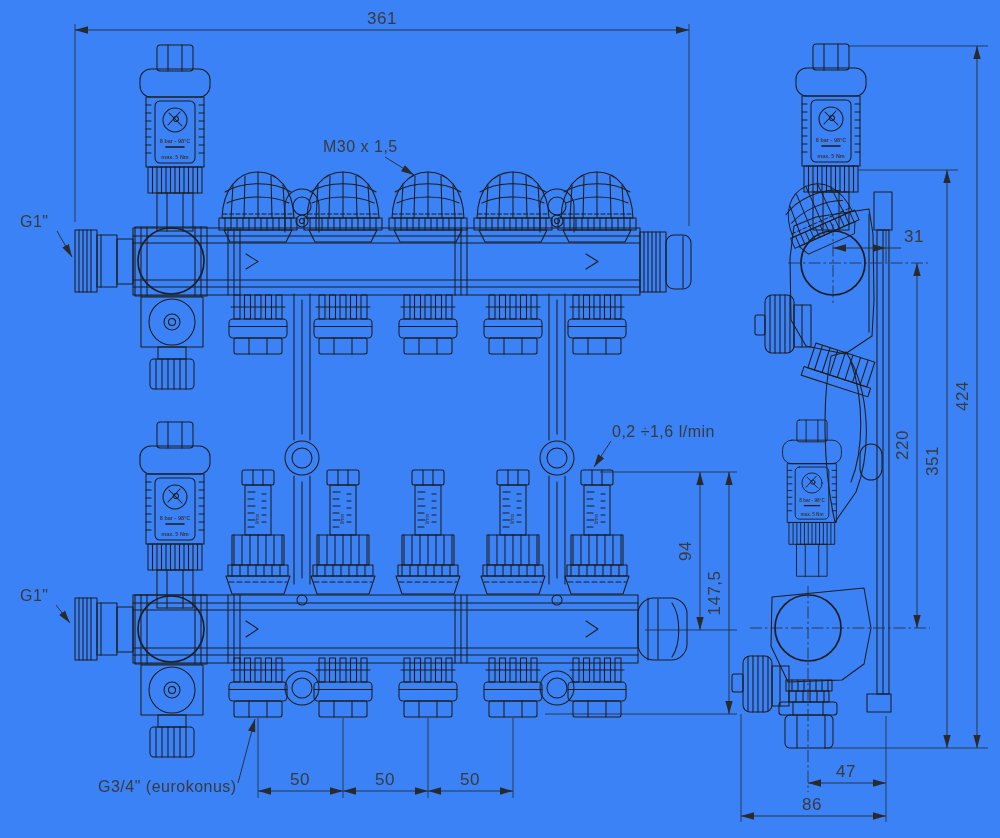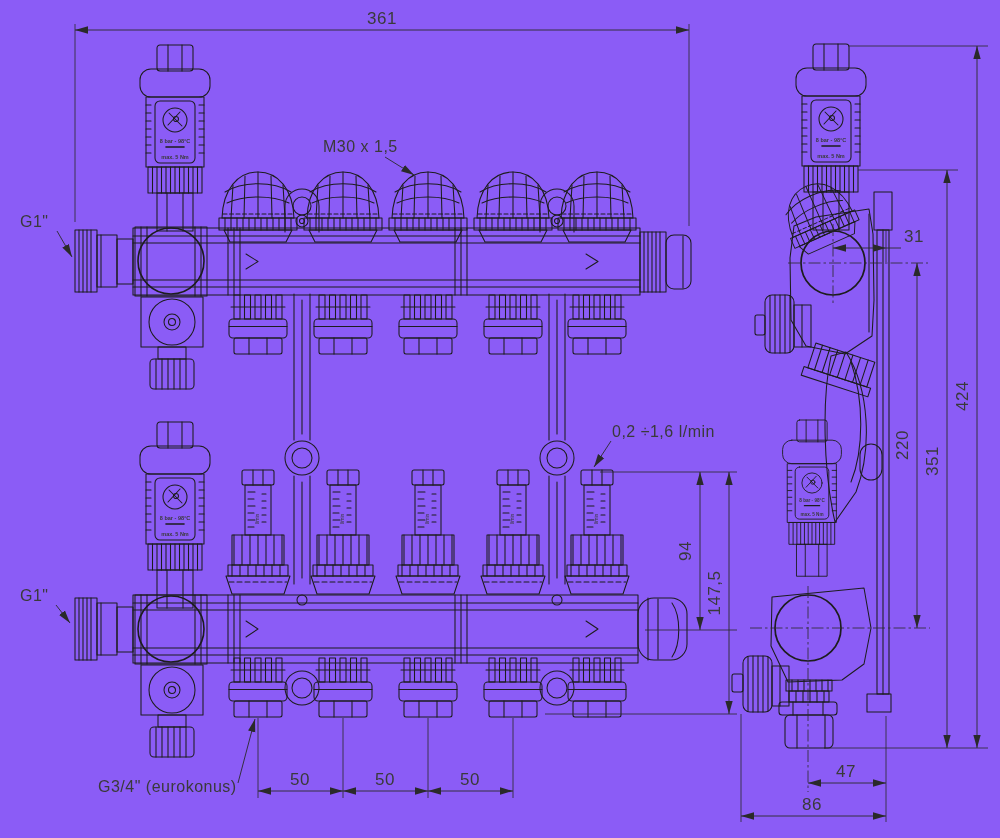--- a/index.html
+++ b/index.html
@@ -1,16 +1,16 @@
 <!DOCTYPE html>
 <html><head>
 <meta charset="utf-8">
 <style>
   html,body{margin:0;padding:0;background:#ffffff;}
-  .page{width:1000px;height:838px;background:#8b5cf6;position:relative;overflow:hidden;}
+  .page{width:1000px;height:838px;background:#3b82f6;position:relative;overflow:hidden;}
   svg{display:block;}
   svg text{font-family:"Liberation Sans", sans-serif; fill:#3a3a3a; stroke:none; letter-spacing:0.5px;}
   .dimtxt{font-size:17px;}
   .calltxt{font-size:16px;}
   .t5b{font-size:5.5px; font-weight:bold; letter-spacing:0;}
   .t4{font-size:5px; letter-spacing:0;}
   .dim-line{stroke:#2a2a2a;stroke-width:0.9;}
   .ext-line{stroke:#2a2a2a;stroke-width:0.8;}
   .cl{stroke:#2a2a2a;stroke-width:0.8;stroke-dasharray:12 3 2.5 3;}
   .bold-c{stroke-width:1.7;}

